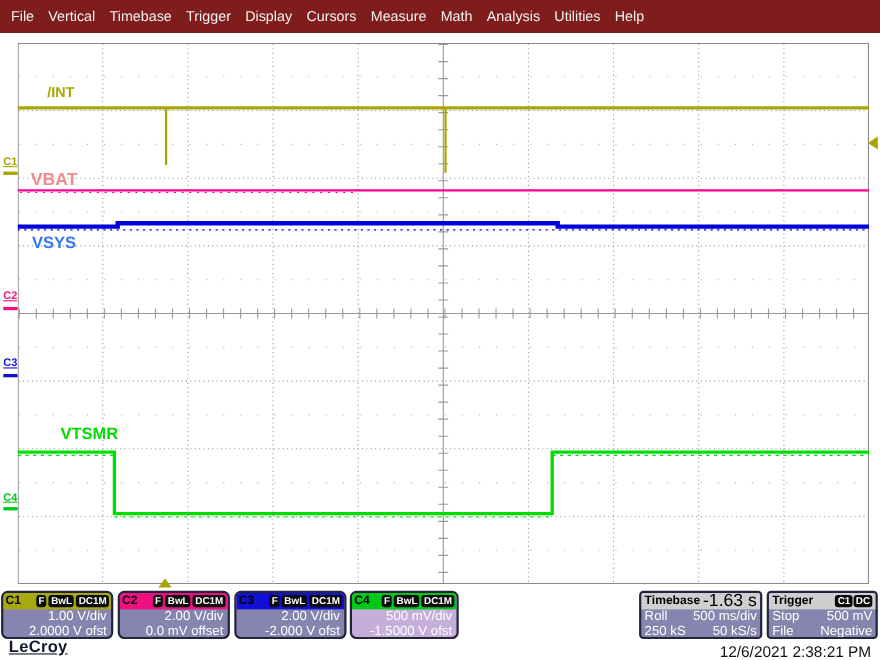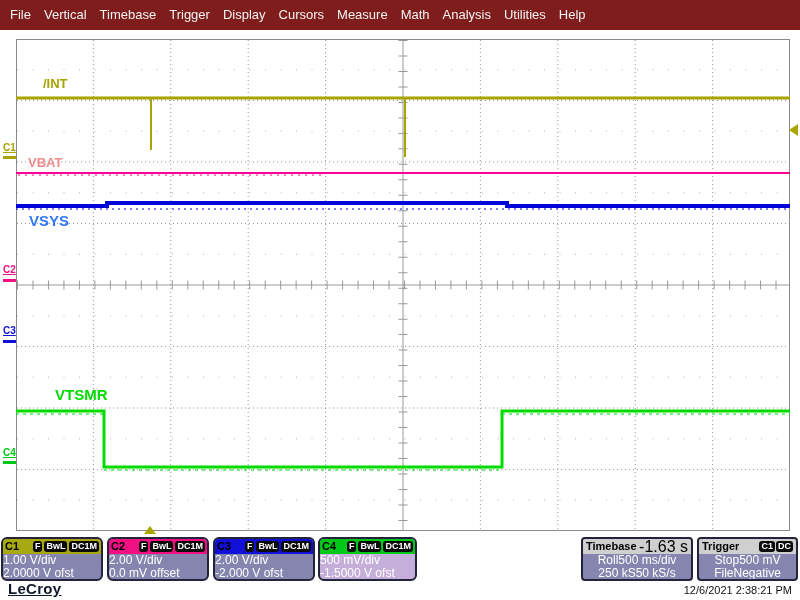--- a/index.html
+++ b/index.html
@@ -11,21 +11,21 @@
            display:flex;align-items:center;gap:13px;padding-left:10px;box-sizing:border-box;}
   #menubar .mitem{color:#f2f2f2;font-size:13px;line-height:30px;cursor:default;white-space:nowrap;}
 
   
   #grid-wrap{position:absolute;left:16px;top:39px;width:774px;height:492px;}
   #grid-wrap svg{position:absolute;left:0;top:0;}
 
   
   .trace-label{position:absolute;font-weight:bold;white-space:nowrap;}
   .lbl-int  {left:43px;top:76px;font-size:13px;color:#a8a400;}
-  .lbl-vbat {left:28px;top:155px;font-size:13px;color:#f08c8c;text-align:right;}
+  .lbl-vbat {left:28px;top:155px;font-size:16px;color:#f08c8c;text-align:right;}
   .lbl-vsys {left:29px;top:212px;font-size:15px;color:#3377f6;text-align:right;}
   .lbl-vtsmr{left:23px;top:386px;font-size:15px;color:#00dc00;margin-left:32px;}
 
   
   .mk{position:absolute;left:3px;font-size:10px;font-weight:bold;text-decoration:underline;line-height:10px;}
   .mk-dash{position:absolute;left:3px;width:13px;height:3px;}
   .mk-c1{top:143px;color:#a8a400;} .dash-c1{top:156px;background:#a8a400;}
   .mk-c2{top:265px;color:#f01082;} .dash-c2{top:279px;background:#f01082;}
   .mk-c3{top:326px;color:#1010d8;} .dash-c3{top:340px;background:#1010d8;}
   .mk-c4{top:448px;color:#00c818;} .dash-c4{top:461px;background:#00c818;}
@@ -38,42 +38,42 @@
              border-left:6px solid transparent;border-right:6px solid transparent;
              border-bottom:8px solid #a8a400;}
 
   
   .dbox{position:absolute;top:537px;height:44px;border:2px solid #23233a;border-radius:6px;
         box-sizing:border-box;overflow:hidden;background:#8585af;}
   .dbox .hdr{height:15px;display:flex;align-items:center;padding:0 2px;gap:2px;}
   .dbox .hdr .hname{font-size:11px;font-weight:bold;color:#000;margin-right:auto;line-height:15px;}
   .badge{background:#0a0a0a;color:#fff;font-size:9px;font-weight:bold;line-height:11px;
          padding:0 2px;border-radius:3px;white-space:nowrap;}
-  .dbox .row{font-size:12px;line-height:13px;color:#fff;text-align:left;padding-right:4px;white-space:nowrap;}
+  .dbox .row{font-size:12px;line-height:13px;color:#fff;text-align:right;padding-right:4px;white-space:nowrap;}
   #box-c1{left:1px;width:102px;}  #box-c1 .hdr{background:#a8a810;}
   #box-c2{left:107px;width:102px;}#box-c2 .hdr{background:#f01082;}
   #box-c3{left:213px;width:102px;}#box-c3 .hdr{background:#1010d8;}
   #box-c4{left:318px;width:99px;background:#c6aeda;}#box-c4 .hdr{background:#00c818;}
 
   .ibox{position:absolute;top:537px;height:44px;border:2px solid #23233a;border-radius:4px;
         box-sizing:border-box;overflow:hidden;background:#8585af;}
   .ibox .hdr{height:15px;background:#cfcfcf;display:flex;align-items:center;
              justify-content:space-between;padding:0 3px;}
   .ibox .hdr .hname{font-size:11px;font-weight:bold;color:#000;line-height:15px;}
   .ibox .hdr .hval{font-size:16px;color:#000;}
   .ibox .hdr .hbadges{display:flex;gap:1px;}
-  .ibox .irow{display:flex;justify-content:center;font-size:12px;line-height:13px;
+  .ibox .irow{display:flex;justify-content:space-between;font-size:12px;line-height:13px;
               color:#fff;padding:0 3px;white-space:nowrap;}
   #box-tb{left:581px;width:112px;}
   #box-tr{left:697px;width:101px;}
 
   
   #logo{position:absolute;left:8px;top:580px;font-size:15px;font-weight:bold;color:#0f172a;
         text-decoration:underline;letter-spacing:0.3px;}
-  #clock{position:absolute;right:8px;top:584px;font-size:11px;color:#111;}
+  #clock{position:absolute;right:8px;top:584px;font-size:14px;color:#111;}
 </style>
 </head>
 <body>
 
 <div id="page">
 
   <div id="menubar">
     <span class="mitem">File</span>
     <span class="mitem">Vertical</span>
     <span class="mitem">Timebase</span>

